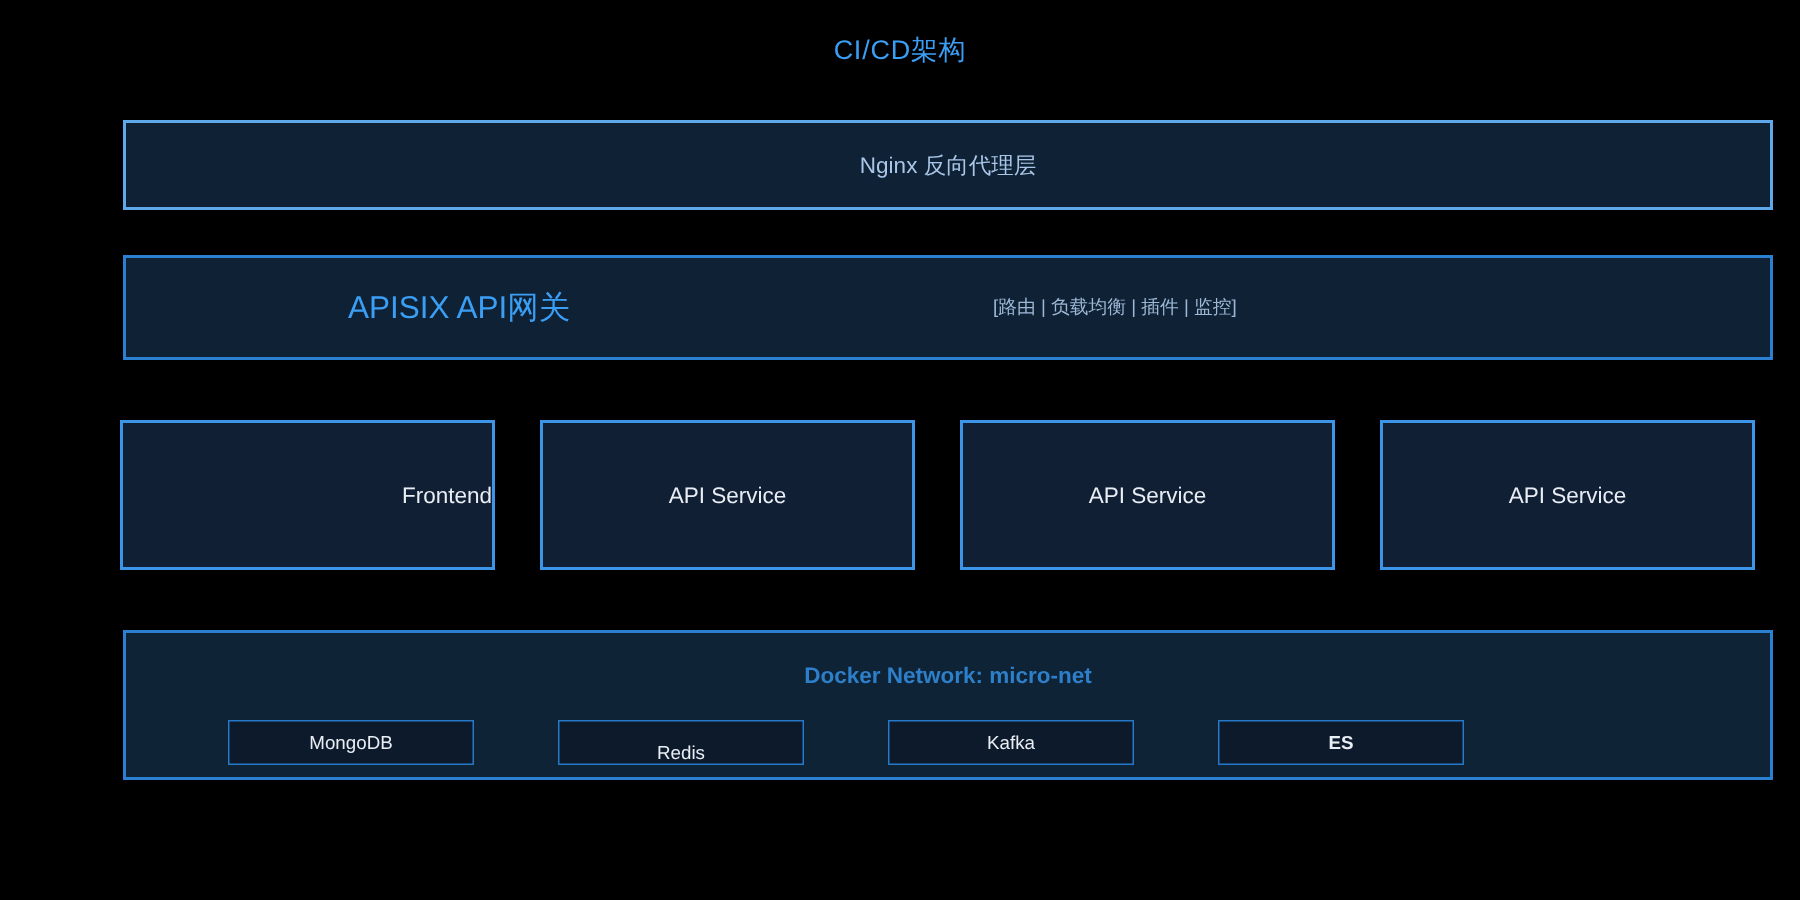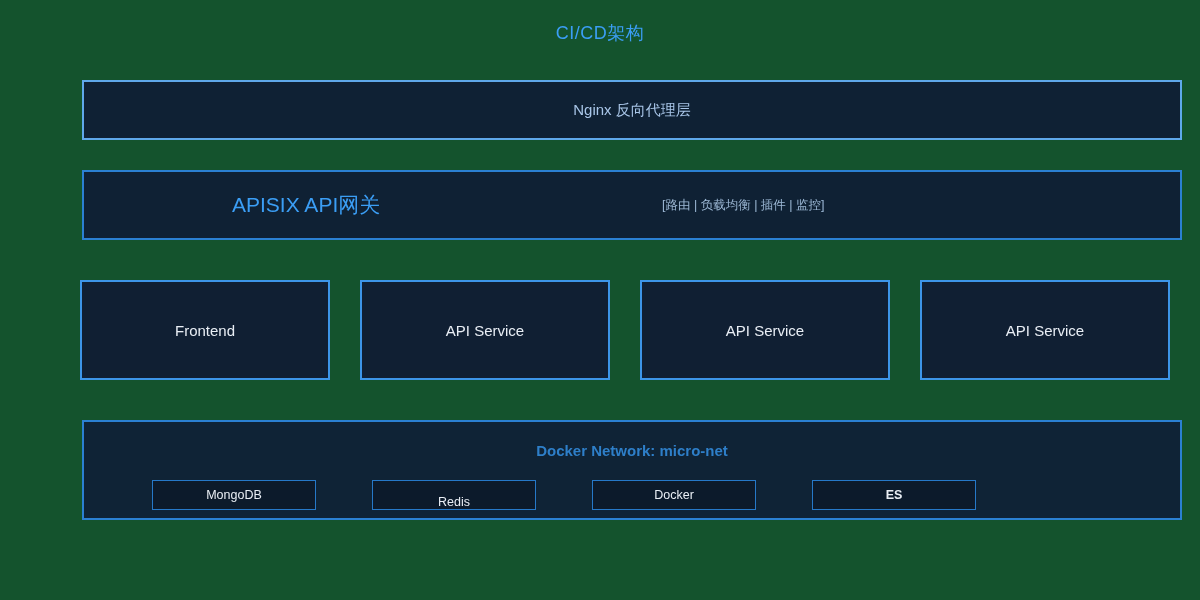--- a/index.html
+++ b/index.html
@@ -7,21 +7,21 @@
   body {
     font-family: "Liberation Sans", "DejaVu Sans", sans-serif;
     background: #0c1724;
     position: relative;
     overflow: hidden;
   }
   .canvas {
     position: absolute;
     left: 0; top: 0;
     width: 1200px; height: 600px;
-    background: #14532d;
+    background: #000000;
   }
   .diagram-title {
     position: absolute;
     top: 21px; left: 0;
     width: 100%;
     text-align: center;
     font-size: 18px;
     color: #3b9ef5;
     letter-spacing: 0.5px;
   }
@@ -60,21 +60,21 @@
   .service-box {
     position: absolute;
     top: 280px;
     width: 250px; height: 100px;
     background: #101f33;
     border: 2px solid #3d95e8;
     display: flex; align-items: center; justify-content: center;
     color: #e9eef5;
     font-size: 15px;
   }
-  .service-0 { left: 80px; }
+  .service-0 { left: 80px; justify-content: flex-end; }
   .service-1 { left: 360px; }
   .service-2 { left: 640px; }
   .service-3 { left: 920px; }
   .docker-box {
     left: 50px; top: 420px;
     width: 1100px; height: 100px;
     border: 2px solid #2b80d2;
     background: #0f2336;
   }
   .docker-title {
@@ -133,20 +133,20 @@
 
   <div class="layer-box docker-box">
     <div class="docker-title">Docker Network: micro-net</div>
     <div class="container-box container-0">
       <span>MongoDB</span>
     </div>
     <div class="container-box container-1">
       <span>Redis</span>
     </div>
     <div class="container-box container-2">
-      <span>Docker</span>
+      <span>Kafka</span>
     </div>
     <div class="container-box container-3">
       <span>ES</span>
     </div>
   </div>
 
 </div>
 
 </body></html>

